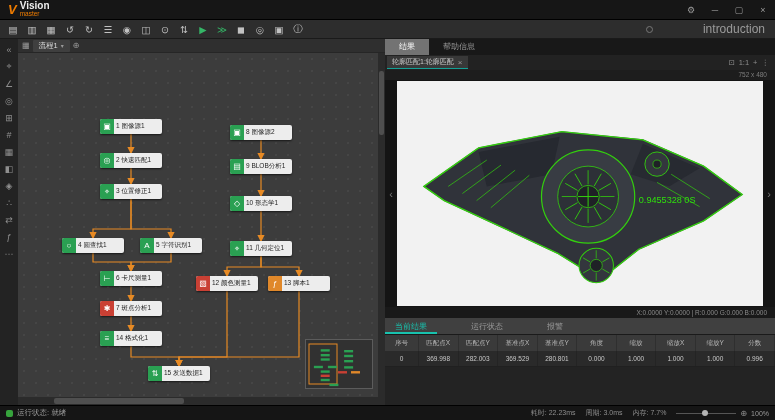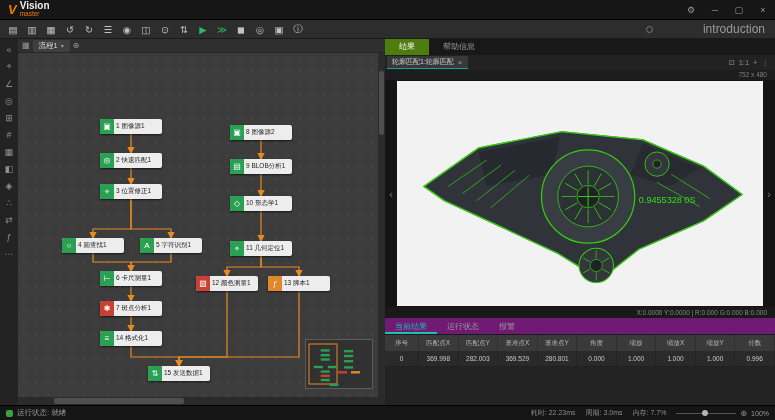--- a/index.html
+++ b/index.html
@@ -40,33 +40,33 @@
   .fnode-lb{flex:1;display:flex;align-items:center;padding:0 2px;font-size:6.5px;color:#1d1d1d;white-space:nowrap;overflow:hidden;}
   .minimap{position:absolute;right:12px;bottom:8px;width:68px;height:50px;background:#313131;border:1px solid #5c5c5c;}
   .vscroll{position:absolute;right:0;top:0;bottom:0;width:7px;background:#2b2b2b;}
   .vthumb{position:absolute;left:1px;top:18px;width:5px;height:64px;background:#4f4f4f;border-radius:2px;}
   .hscroll{height:8px;flex:0 0 8px;background:#2b2b2b;position:relative;}
   .hthumb{position:absolute;left:36px;top:1px;height:6px;width:130px;background:#4f4f4f;border-radius:2px;}
   
   .right-panel{flex:1;display:flex;flex-direction:column;background:#1d1d1d;min-width:0;}
   .rp-tabs{height:16px;flex:0 0 16px;background:#181818;display:flex;}
   .rtab{padding:0 14px;line-height:16px;font-size:8px;color:#9a9a9a;}
-  .rtab.active{background:#4d7c0f;color:#fff;}
+  .rtab.active{background:#737373;color:#fff;}
   .rp-subtabs{height:15px;flex:0 0 15px;background:#222;display:flex;align-items:center;padding:0 2px;}
   .subtab{background:#383838;height:13px;display:flex;align-items:center;padding:0 5px;font-size:7px;color:#ccc;gap:4px;border-bottom:1px solid #13a095;}
   .subtab-x{color:#999;font-size:8px;}
   .viewer-icons{display:flex;gap:4px;padding-right:4px;}
   .vbtn{font-size:7.5px;color:#8d8d8d;}
   .rp-res{height:10px;flex:0 0 10px;font-size:6.5px;color:#7d7d7d;text-align:right;padding-right:8px;line-height:10px;}
   .viewer{flex:1;display:flex;min-height:0;background:#141414;}
   .chev{width:12px;flex:0 0 12px;display:flex;align-items:center;justify-content:center;color:#777;font-size:11px;}
   .img-wrap{flex:1;background:#f2f2f2;margin:1px 0;position:relative;}
   .part-svg{width:100%;height:100%;display:block;}
   .coords{height:11px;flex:0 0 11px;background:#191919;font-size:6.5px;color:#8a8a8a;text-align:right;line-height:11px;padding-right:8px;}
-  .res-tabs{height:17px;flex:0 0 17px;background:#701a75;display:flex;border-bottom:1px solid #1a1a1a;}
+  .res-tabs{height:17px;flex:0 0 17px;background:#404040;display:flex;border-bottom:1px solid #1a1a1a;gap:24px;}
   .res-tab{padding:0 10px;font-size:8px;color:#999;line-height:17px;}
   .res-tab.active{color:#18c2ae;border-bottom:2px solid #18c2ae;}
   .table{height:70px;flex:0 0 70px;background:#232323;overflow:hidden;}
   .thead,.trow{display:grid;grid-template-columns:34px repeat(9,1fr);height:16px;}
   .thead{background:#3a3a3a;}
   .th{font-size:6.5px;color:#b8b8b8;display:flex;align-items:center;justify-content:center;border-right:1px solid #2f2f2f;white-space:nowrap;overflow:hidden;}
   .trow{background:#2a2a2a;border-bottom:1px solid #202020;}
   .td{font-size:6.5px;color:#c8c8c8;display:flex;align-items:center;justify-content:center;border-right:1px solid #242424;}
   
   .statusbar{height:15px;flex:0 0 15px;background:#151515;display:flex;align-items:center;padding:0 6px;border-top:1px solid #000;}

